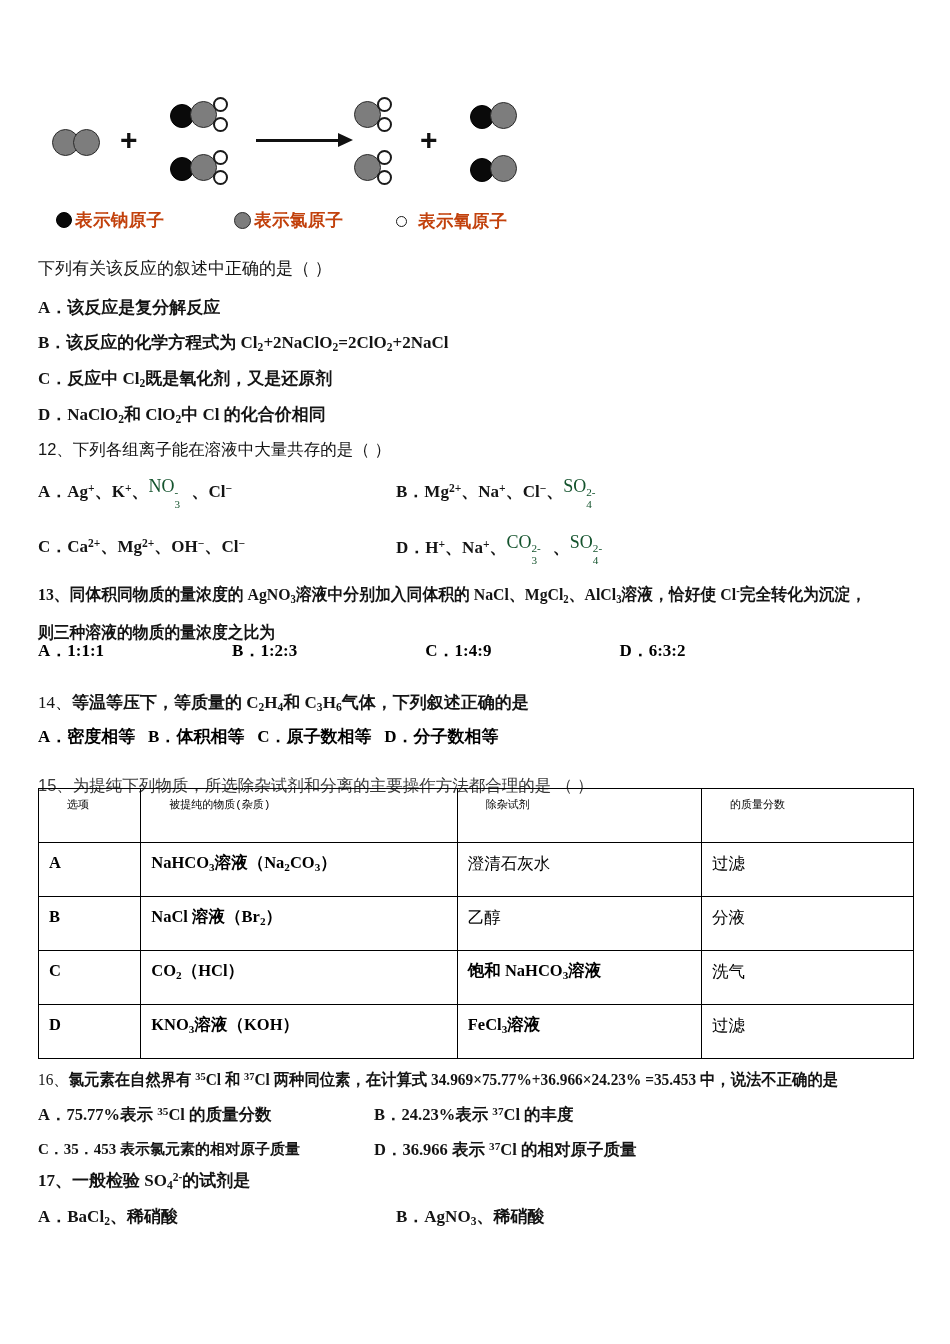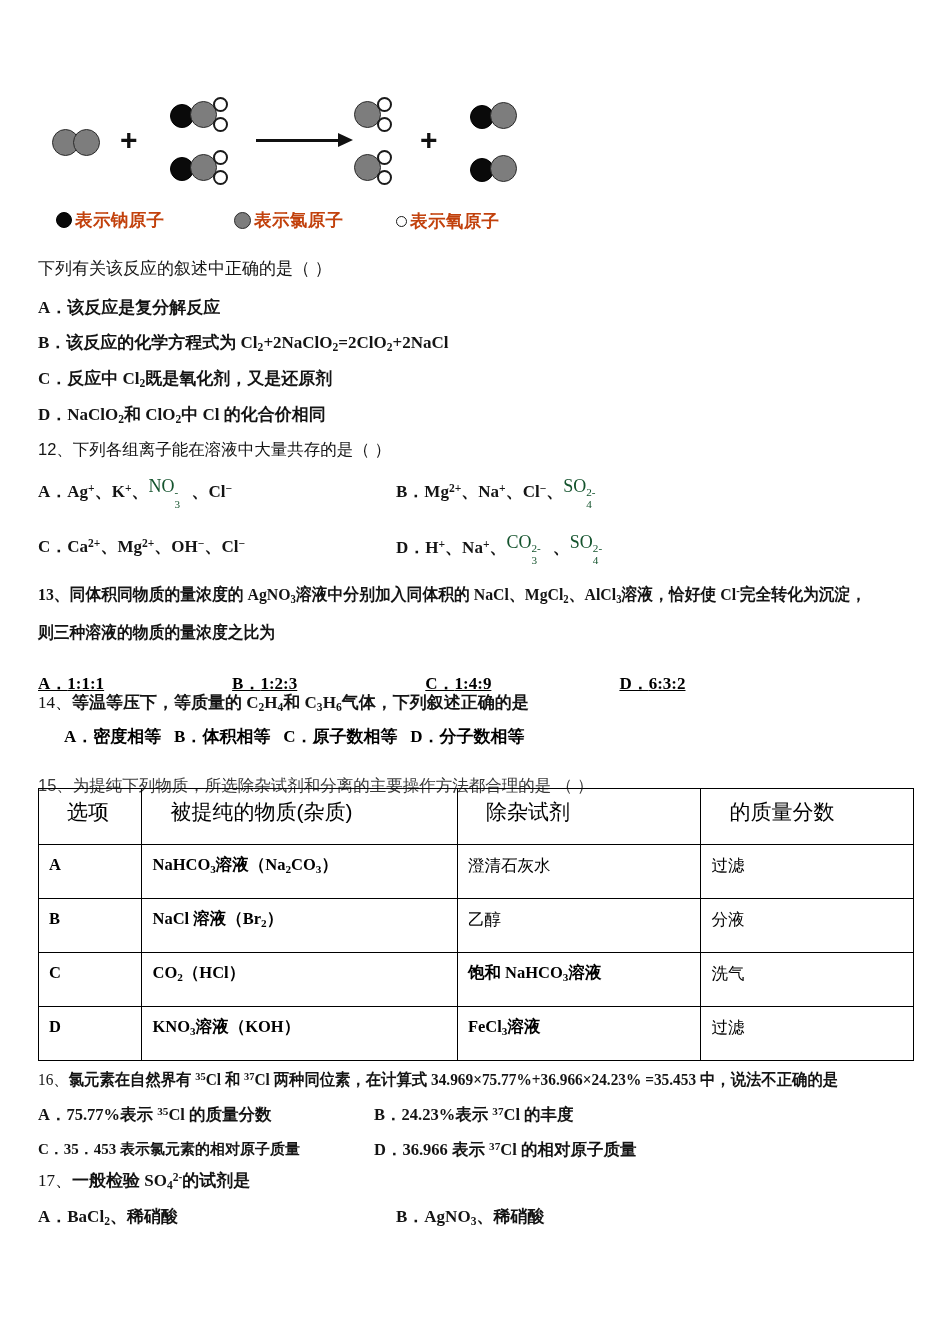--- a/index.html
+++ b/index.html
@@ -169,22 +169,22 @@
     vertical-align: top;
     line-height: 1.35;
     height: 26px;
   }
   .tbl td.c0 { width: 72px; }
   .tbl td.c1 { width: 312px; }
   .tbl td.c2 { width: 232px; }
   .tbl td.c3 { width: 200px; }
   .tbl .hdr td {
     font-weight: 400;
-    font-family: Liberation Sans, sans-serif;
-    font-size: 21px;
+    font-family: Liberation Mono, monospace;
+    font-size: 11px;
     padding-left: 28px;
   }
   .tbl .body td {
     font-weight: 700;
   }
   .tbl .body td.cjk {
     font-family: "Liberation Sans", "DejaVu Sans", sans-serif;
     font-weight: 400;
   }
   .opt-row {
@@ -254,21 +254,21 @@
 
   <div class="legend">
     <div class="legend-item" style="left:0px; top:0px;">
       <span class="legend-swatch na"></span>
       <span class="legend-text">表示钠原子</span>
     </div>
     <div class="legend-item" style="left:178px; top:0px;">
       <span class="legend-swatch cl"></span>
       <span class="legend-text">表示氯原子</span>
     </div>
-    <div class="legend-item" style="left:340px; top:1px;">
+    <div class="legend-item" style="left:340px; top:1px;gap:8px;">
       <span class="legend-swatch o"></span>
       <span class="legend-text">表示氧原子</span>
     </div>
   </div>
 
   <div class="q cjk-bold" style="top:256px; font-family:'Liberation Sans', sans-serif; font-weight:400; font-size:17px;">下列有关该反应的叙述中正确的是（ ）</div>
 
   <div class="q bold" style="top:295px;">
     <span>A．</span><span>该反应是复分解反应</span>
   </div>
@@ -297,28 +297,28 @@
   </div>
   <div class="q bold" style="top:534px; left:396px;">
     <span>D．</span><span>H<sup>+</sup>、Na<sup>+</sup>、<span class="ion">CO<span class="stack"><span class="up">2-</span><span class="dn">3</span></span></span> 、<span class="ion">SO<span class="stack"><span class="up">2-</span><span class="dn">4</span></span></span></span>
   </div>
 
   <div class="q bold narrow" style="top:582px; font-size:17px;">
     <span>13、</span><span>同体积同物质的量浓度的 AgNO<sub>3</sub>溶液中分别加入同体积的 NaCl、MgCl<sub>2</sub>、AlCl<sub>3</sub>溶液，恰好使 Cl<sup>-</sup>完全转化为沉淀，</span>
   </div>
   <div class="q bold narrow" style="top:620px; font-size:17px;">则三种溶液的物质的量浓度之比为</div>
 
-  <div class="opt-row" style="top:672px;text-decoration:underline;">
+  <div class="opt-row" style="top:639px;">
     <span><span>A．</span><span>1:1:1</span></span><span class="spacer-wide"></span><span><span>B．</span><span>1:2:3</span></span><span class="spacer-wide"></span><span><span>C．</span><span>1:4:9</span></span><span class="spacer-wide"></span><span><span>D．</span><span>6:3:2</span></span>
   </div>
 
   <div class="q bold" style="top:690px; font-size:17px;">
     <span style="font-weight:400;">14、</span><span>等温等压下，等质量的 C<sub>2</sub>H<sub>4</sub>和 C<sub>3</sub>H<sub>6</sub>气体，下列叙述正确的是</span>
   </div>
-  <div class="opt-row" style="top:725px;margin-left:26px;">
+  <div class="opt-row" style="top:725px;">
     <span><span>A．</span><span>密度相等</span></span>&nbsp;&nbsp;&nbsp;<span><span>B．</span><span>体积相等</span></span>&nbsp;&nbsp;&nbsp;<span><span>C．</span><span>原子数相等</span></span>&nbsp;&nbsp;&nbsp;<span><span>D．</span><span>分子数相等</span></span>
   </div>
 
   <div class="q" style="top:773px; font-family:Liberation Sans, sans-serif; font-size:16.5px; color:#3a3a3a;">
     <span>15、</span><span>为提纯下列物质，所选除杂试剂和分离的主要操作方法都合理的是    （  ）</span>
   </div>
 
   <table class="tbl">
     <tbody>
         <tr class="hdr">
@@ -365,21 +365,21 @@
     <span>B．</span><span>24.23%表示 <sup>37</sup>Cl 的丰度</span>
   </div>
   <div class="q bold" style="top:1138px; font-size:15px;">
     <span>C．</span><span>35．453 表示氯元素的相对原子质量</span>
   </div>
   <div class="q bold" style="top:1138px; left:374px; font-size:16.5px;">
     <span>D．</span><span>36.966 表示 <sup>37</sup>Cl 的相对原子质量</span>
   </div>
 
   <div class="q bold" style="top:1168px; font-size:17px;">
-    <span style="font-weight:400;">17、</span><span>一般检验 SO<sub>4</sub><sup>2-</sup>的试剂是</span>
+    <span style="font-weight:700;">17、</span><span>一般检验 SO<sub>4</sub><sup>2-</sup>的试剂是</span>
   </div>
   <div class="q bold" style="top:1204px;">
     <span>A．</span><span>BaCl<sub>2</sub>、稀硝酸</span>
   </div>
   <div class="q bold" style="top:1204px; left:396px;">
     <span>B．</span><span>AgNO<sub>3</sub>、稀硝酸</span>
   </div>
 
 </div>
 

